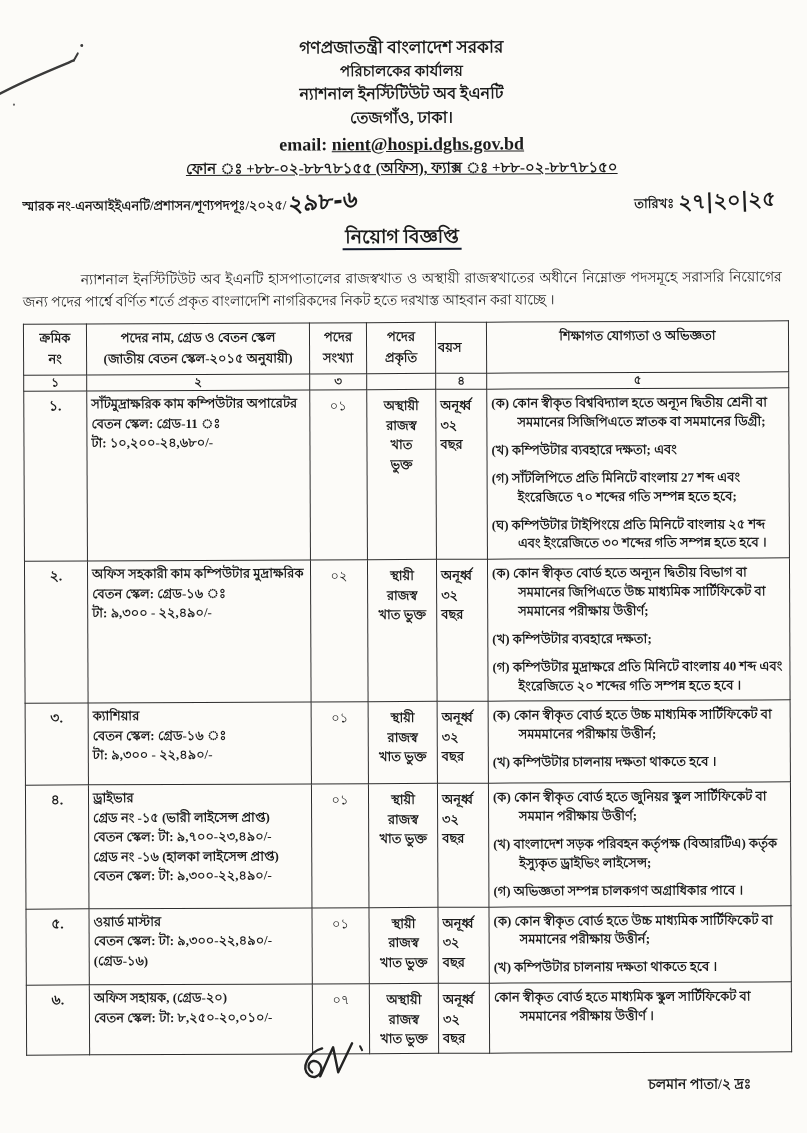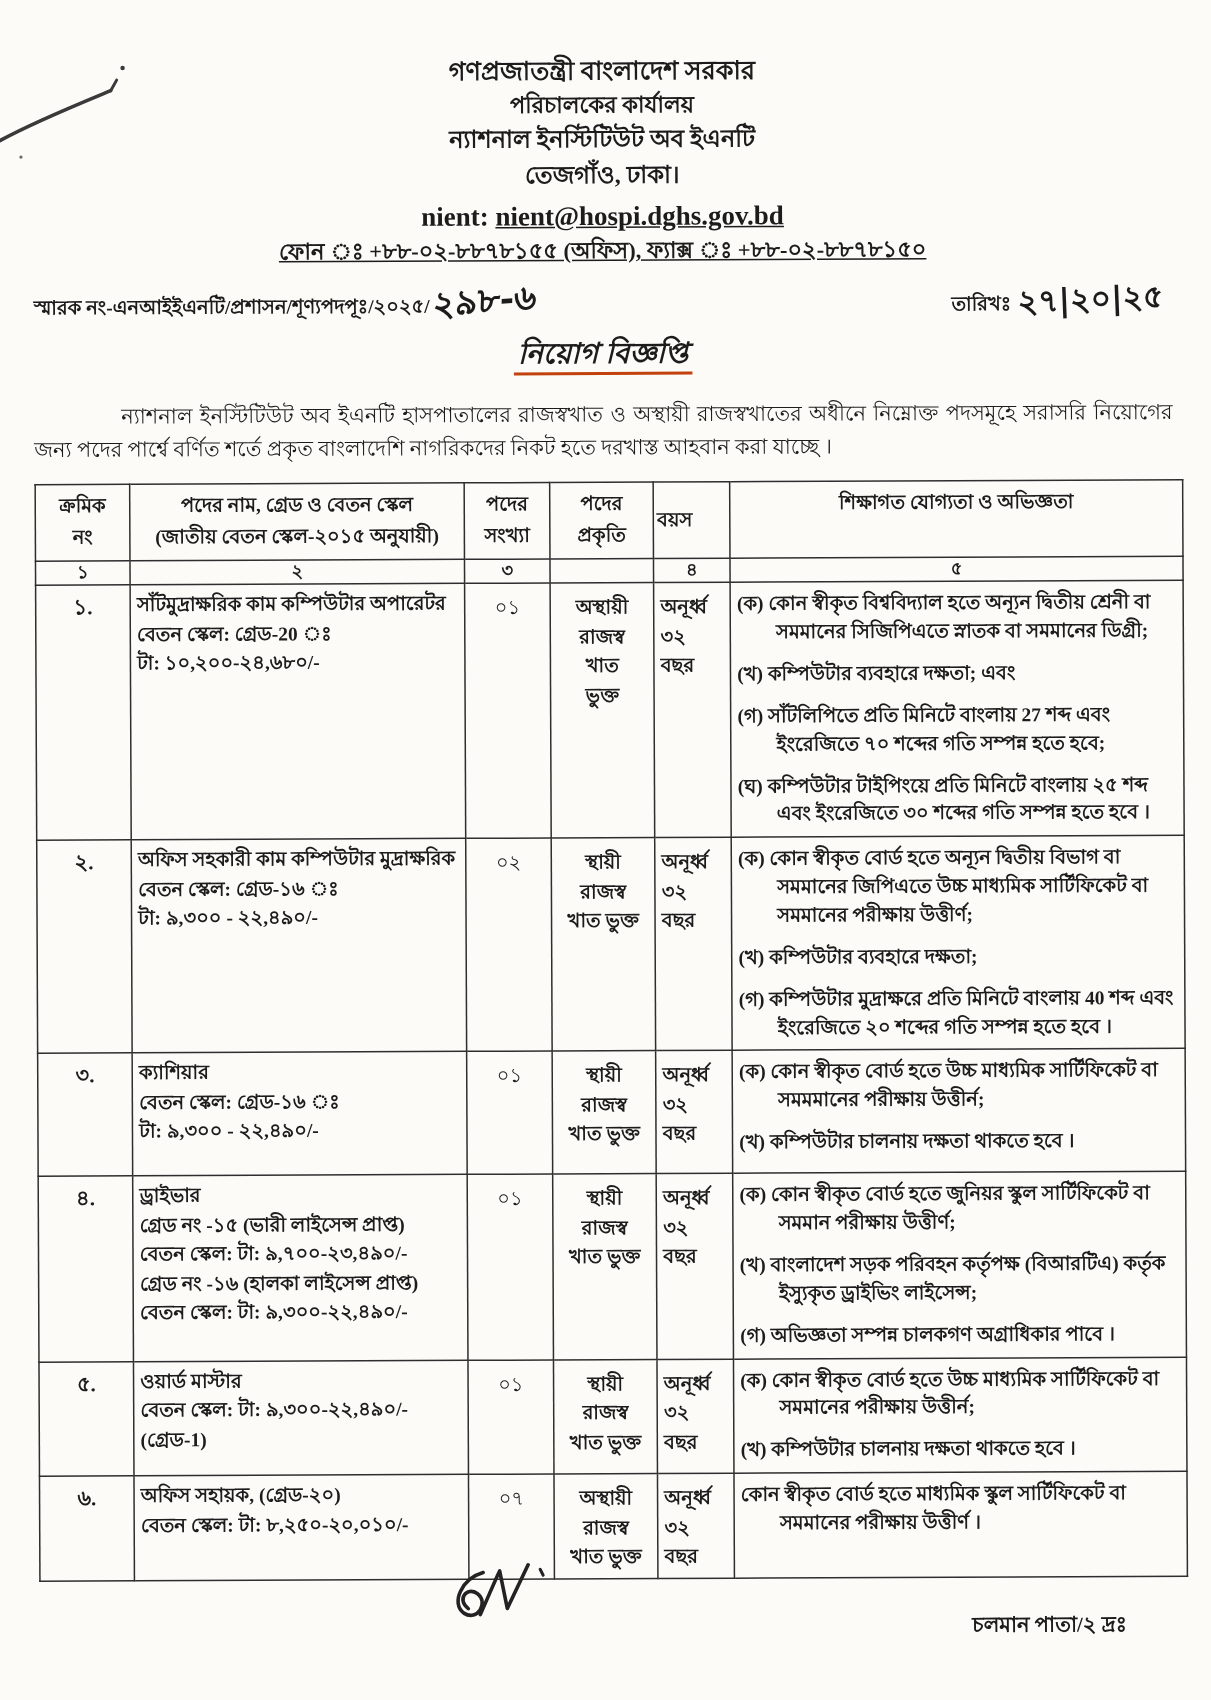--- a/index.html
+++ b/index.html
@@ -19,21 +19,21 @@
   .hdr .email{font-size:18px;font-weight:bold;margin-top:2px;}
   .hdr .email u{text-decoration:underline;}
   .hdr .phone{font-size:15px;font-weight:bold;text-decoration:underline;margin-top:1px;}
   
   .memo{display:flex;justify-content:space-between;align-items:flex-end;
         padding:12px 30px 0 24px;font-size:13px;font-weight:bold;}
   .hand{font-family:"DejaVu Sans",sans-serif;font-weight:bold;display:inline-block;}
   .memo .hw-no{font-size:23px;transform:rotate(-4deg) skewX(-6deg);margin-left:2px;line-height:0.8;}
   .memo .hw-date{font-size:21px;transform:rotate(-2deg);margin-left:4px;line-height:0.8;}
   .title{text-align:center;margin-top:6px;font-size:19px;font-weight:bold;}
-  .title span{border-bottom:2px solid #c2410c;padding:0 3px 1px;font-style:italic;}
+  .title span{border-bottom:2px solid #0f172a;padding:0 3px 1px;}
   
   .intro{margin:14px 24px 0 24px;font-size:14px;line-height:1.6;text-align:justify;text-indent:58px;}
   
   table{border-collapse:collapse;margin:10px 17px 0 24px;width:766px;table-layout:fixed;}
   td,th{border:1.4px solid #2e2e2e;vertical-align:top;font-size:13px;padding:3px 4px;}
   th{font-weight:bold;text-align:center;vertical-align:middle;padding:4px 2px;}
   .c1{width:58px;text-align:center;margin-left:12px;}
   .c2{width:218px;}
   .c3{width:52px;text-align:center;}
   .c4{width:64px;text-align:center;}
@@ -62,21 +62,21 @@
     <path d="M76,41 l4,-7" stroke="#3a3a3a" stroke-width="2" fill="none" stroke-linecap="round"></path>
     <circle cx="84" cy="26" r="1.5" fill="#3a3a3a"></circle>
     <circle cx="16" cy="85" r="1.1" fill="#6a6a6a"></circle>
   </svg>
 
   <div class="hdr">
     <div class="l1">গণপ্রজাতন্ত্রী বাংলাদেশ সরকার</div>
     <div class="l2">পরিচালকের কার্যালয়</div>
     <div class="l3">ন্যাশনাল ইনস্টিটিউট অব ইএনটি</div>
     <div class="l4">তেজগাঁও, ঢাকা।</div>
-    <div class="email"><span>nient: </span><u>nient@hospi.dghs.gov.bd</u></div>
+    <div class="email"><span>email: </span><u>nient@hospi.dghs.gov.bd</u></div>
     <div class="phone">ফোন ঃ +৮৮-০২-৮৮৭৮১৫৫ (অফিস), ফ্যাক্স ঃ +৮৮-০২-৮৮৭৮১৫০</div>
   </div>
 
   <div class="memo">
     <div>
       <span>স্মারক নং-এনআইইএনটি/প্রশাসন/শূণ্যপদপূঃ/২০২৫/</span><span class="hand hw-no">২৯৮-৬</span>
     </div>
     <div>
       <span>তারিখঃ</span><span class="hand hw-date">২৭|২০|২৫</span>
     </div>
@@ -105,21 +105,21 @@
       <td>২</td>
       <td>৩</td>
       <td></td>
       <td>৪</td>
       <td>৫</td>
     </tr>
 
     <tr style="height:168px;">
       <td class="c1 sl">১.</td>
       <td class="c2 ml post">সাঁটমুদ্রাক্ষরিক কাম কম্পিউটার অপারেটর
-বেতন স্কেল: গ্রেড-20 ঃ
+বেতন স্কেল: গ্রেড-11 ঃ
 টা: ১০,২০০-২৪,৬৮০/-</td>
       <td class="c3 cnt">০১</td>
       <td class="c4 ml nat">অস্থায়ী
 রাজস্ব
 খাত
 ভুক্ত</td>
       <td class="c5 ml age">অনূর্ধ্ব
 ৩২
 বছর</td>
       <td class="c6">
@@ -185,21 +185,21 @@
         <div class="clause">(ক) কোন স্বীকৃত বোর্ড হতে জুনিয়র স্কুল সার্টিফিকেট বা সমমান পরীক্ষায় উত্তীর্ণ;</div>
         <div class="clause">(খ) বাংলাদেশ সড়ক পরিবহন কর্তৃপক্ষ (বিআরটিএ) কর্তৃক ইস্যুকৃত ড্রাইভিং লাইসেন্স;</div>
         <div class="clause">(গ) অভিজ্ঞতা সম্পন্ন চালকগণ অগ্রাধিকার পাবে ।</div>
       </td>
     </tr>
 
     <tr style="height:64px;">
       <td class="c1 sl">৫.</td>
       <td class="c2 ml post">ওয়ার্ড মাস্টার
 বেতন স্কেল: টা: ৯,৩০০-২২,৪৯০/-
-(গ্রেড-1)</td>
+(গ্রেড-১৬)</td>
       <td class="c3 cnt">০১</td>
       <td class="c4 ml nat">স্থায়ী
 রাজস্ব
 খাত ভুক্ত</td>
       <td class="c5 ml age">অনূর্ধ্ব
 ৩২
 বছর</td>
       <td class="c6">
         <div class="clause">(ক) কোন স্বীকৃত বোর্ড হতে উচ্চ মাধ্যমিক সার্টিফিকেট বা সমমানের পরীক্ষায় উত্তীর্ন;</div>
         <div class="clause">(খ) কম্পিউটার চালনায় দক্ষতা থাকতে হবে  ।</div>

